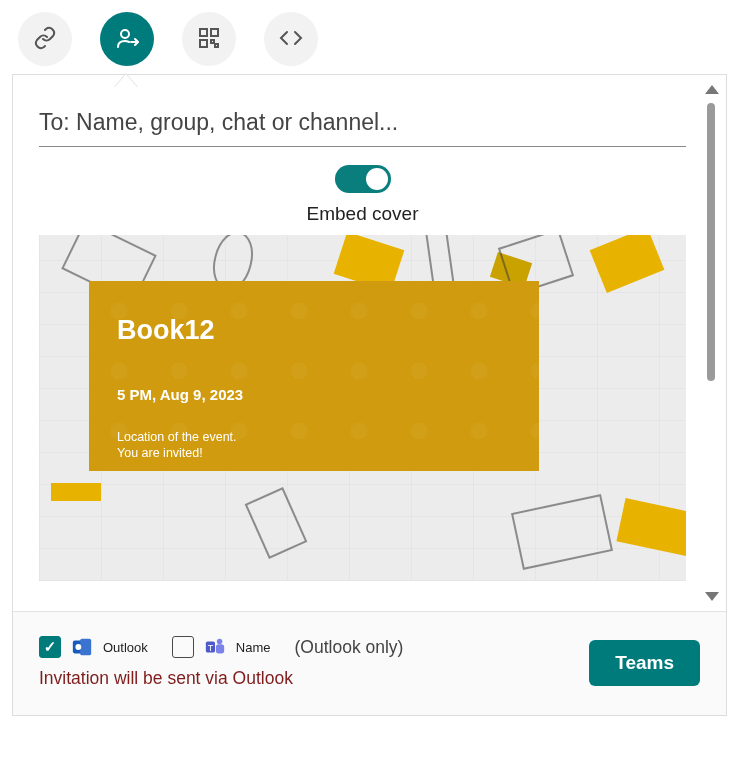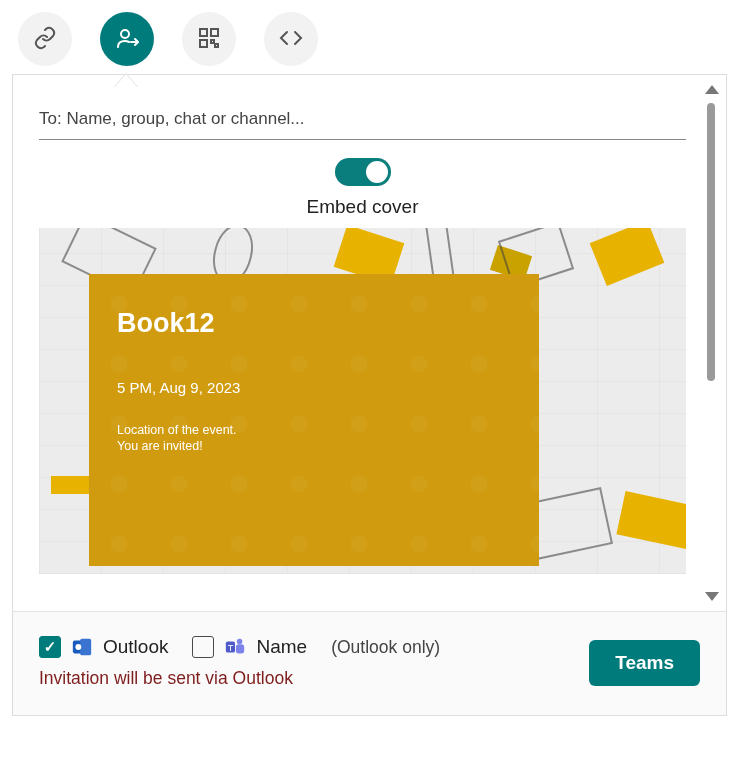--- a/index.html
+++ b/index.html
@@ -62,21 +62,21 @@
     position: relative;
     flex: 1;
     padding: 28px 40px 4px 26px;
     overflow: hidden;
   }
 
   .to-field {
     width: 100%;
     border: none;
     border-bottom: 1px solid #888;
-    font-size: 17px;
+    font-size: 23px;
     padding: 6px 0 10px 0;
     color: #333;
     outline: none;
   }
   .to-field::placeholder { color: #444; }
 
   .embed-row {
     display: flex;
     align-items: center;
     justify-content: flex-end;
@@ -135,29 +135,29 @@
   .d-book { width: 80px; height: 54px; left: 30px; top: 0; transform: rotate(26deg); }
   .d-clip { width: 38px; height: 60px; left: 175px; top: -4px; border-radius: 20px / 30px; transform: rotate(14deg); }
   .d-usb  { width: 22px; height: 60px; left: 390px; top: -6px; border-radius: 5px; transform: rotate(-8deg); }
   .d-rect { width: 64px; height: 50px; right: 118px; top: 2px; transform: rotate(-18deg); }
   .d-sheet{ width: 92px; height: 58px; right: 78px; bottom: 20px; transform: rotate(-12deg); }
   .d-sheet2{ width: 42px; height: 60px; left: 216px; bottom: 28px; transform: rotate(-24deg); }
 
   .gold-card {
     position: absolute;
     left: 50px; top: 46px;
-    width: 450px; height: 292px;
+    width: 450px; height: 190px;
     background: #d09b0f;
     background-image: radial-gradient(rgba(255,255,255,0.04) 20%, transparent 20%);
     background-size: 60px 60px;
     color: #fff;
     padding: 34px 28px 22px 28px;
   }
   .gold-title { font-size: 27px; font-weight: 600; margin-bottom: 40px; }
-  .gold-date  { font-size: 15px; font-weight: 400; margin-bottom: 26px; }
+  .gold-date  { font-size: 15px; font-weight: 700; margin-bottom: 26px; }
   .gold-line  { font-size: 12.5px; line-height: 1.3; }
 
   
   .sb {
     position: absolute;
     right: 6px; top: 10px;
     width: 16px; bottom: 10px;
   }
   .sb-arrow {
     width: 0; height: 0; margin: 0 auto;
@@ -189,21 +189,21 @@
   }
   .chk.checked {
     background: #007b7b;
     border-color: #007b7b;
     color: #fff;
   }
   .chk.checked::after { content: "✓"; font-size: 15px; font-weight: bold; }
   .app-icon { width: 22px; height: 22px; }
   .outlook-i { color: #185abd; }
   .teams-i   { color: #5059c9; }
-  .app-lbl { font-size: 19px; color: #222; margin-right: 14px; }
+  .app-lbl { font-size: 13px; color: #222; margin-right: 14px; }
   .hint { font-size: 17.5px; color: #444; }
   .subtext { font-size: 17.5px; color: #7f1d1d; margin-top: 10px; }
   .send-btn {
     background: #007b7b;
     color: #fff;
     border: none;
     border-radius: 6px;
     font-size: 19px;
     font-weight: 600;
     padding: 12px 26px;

